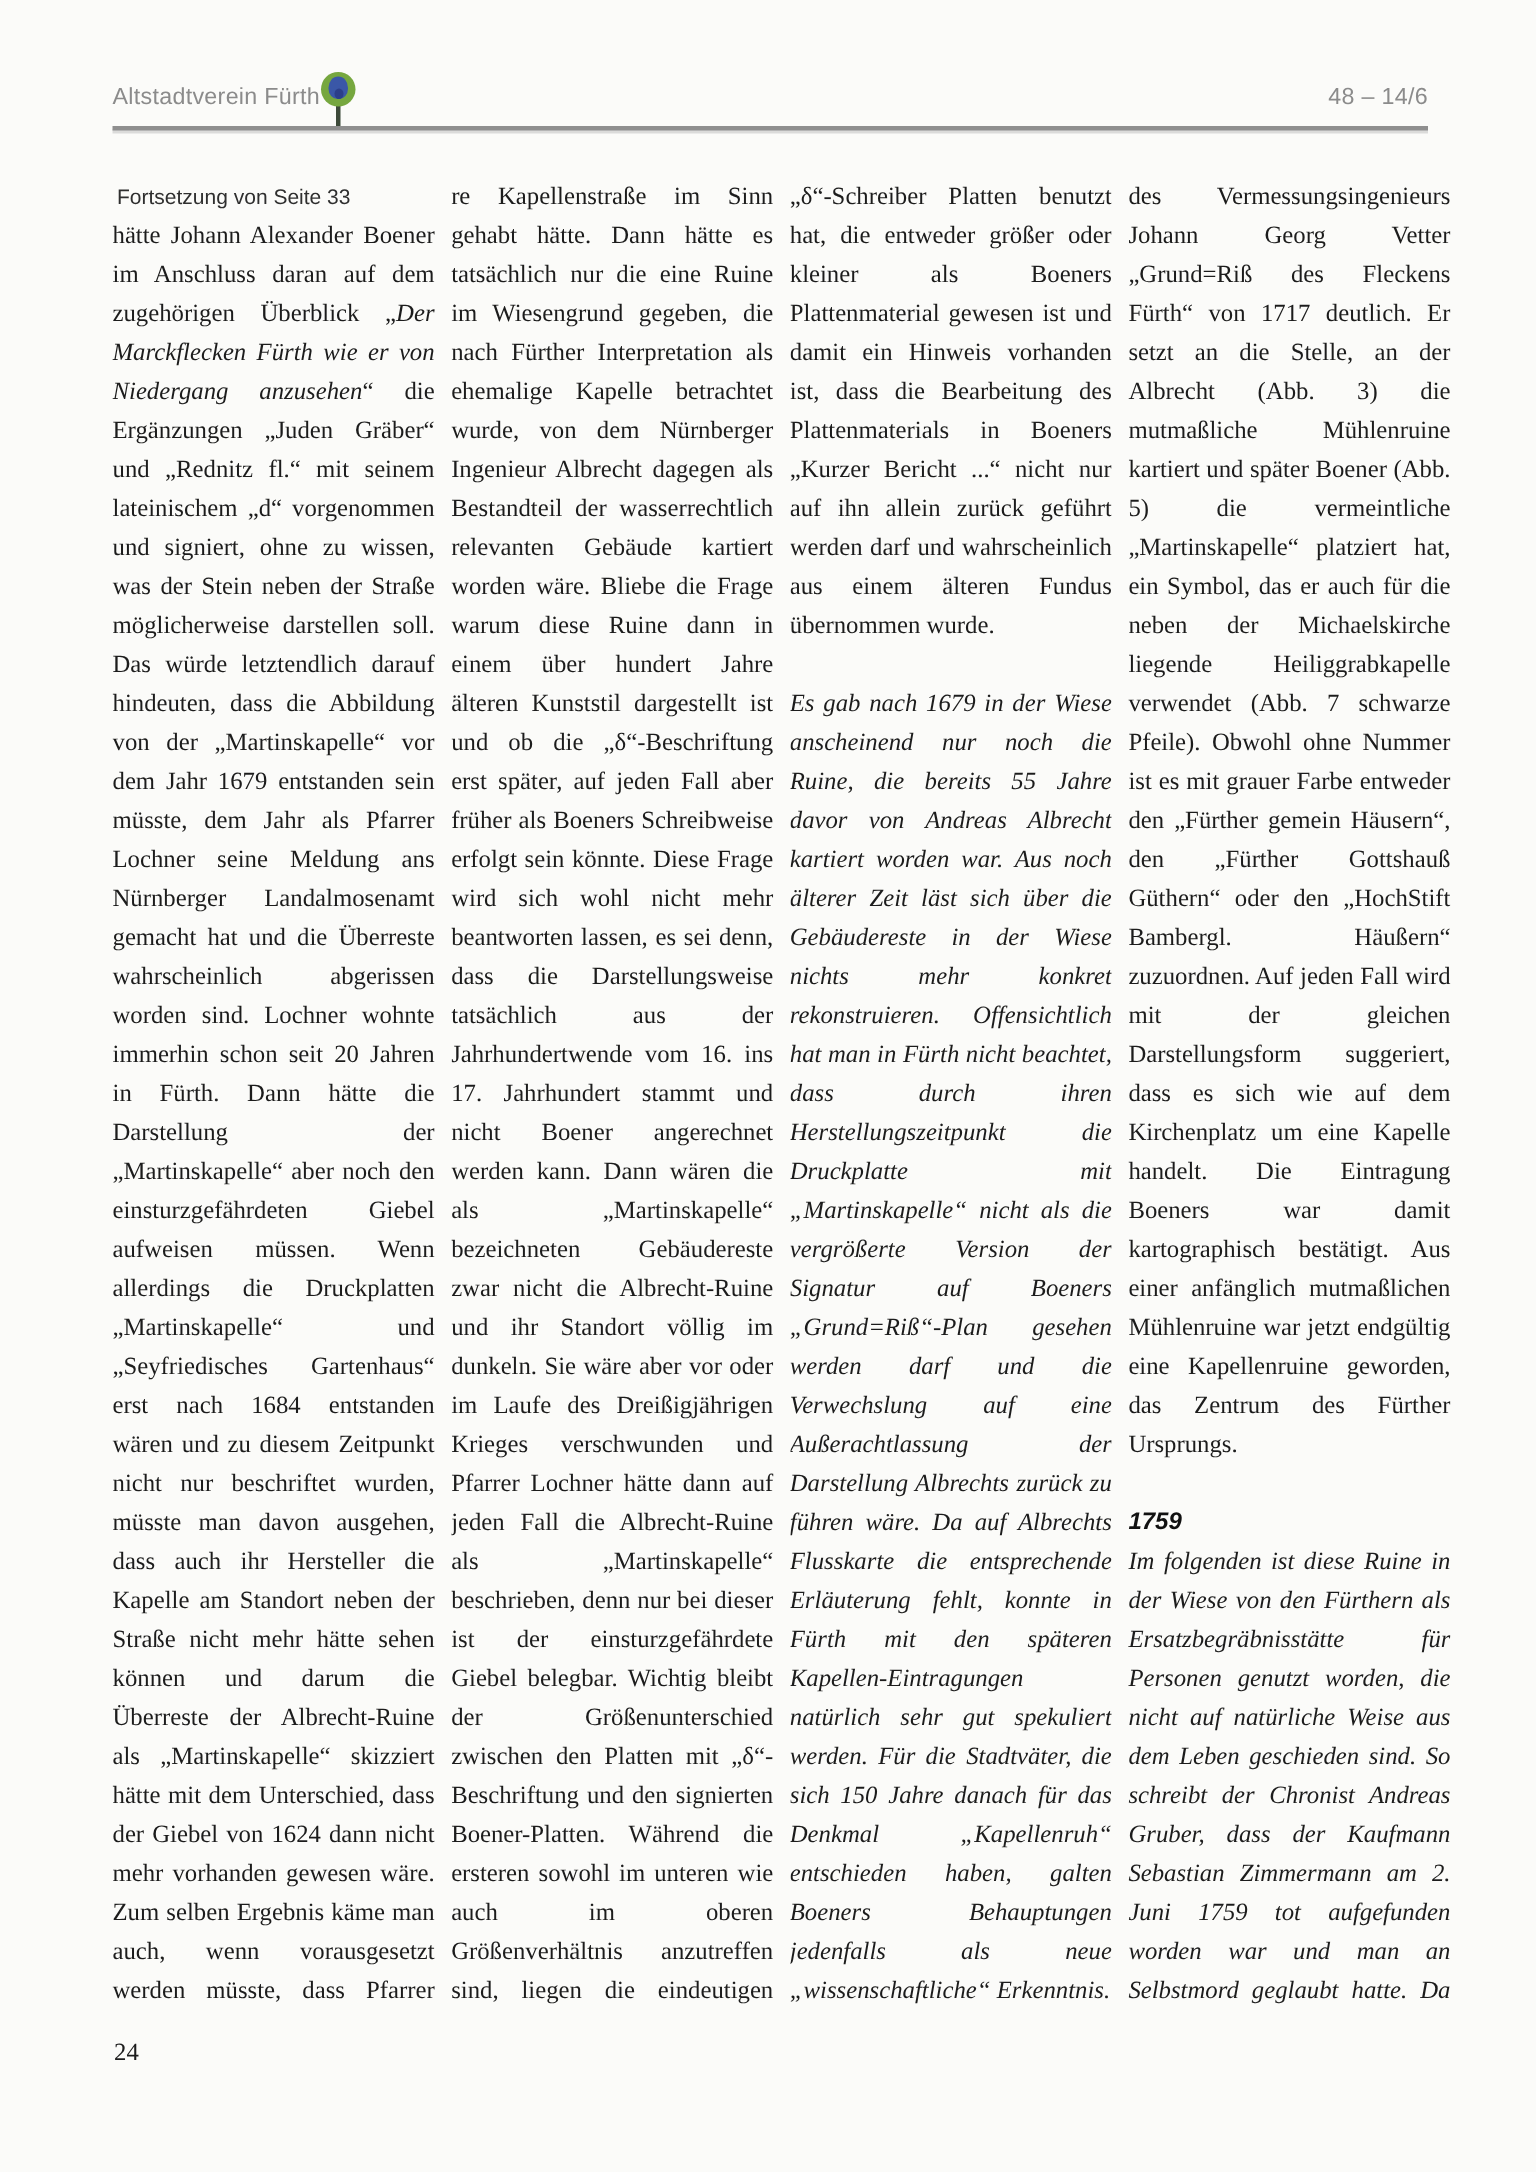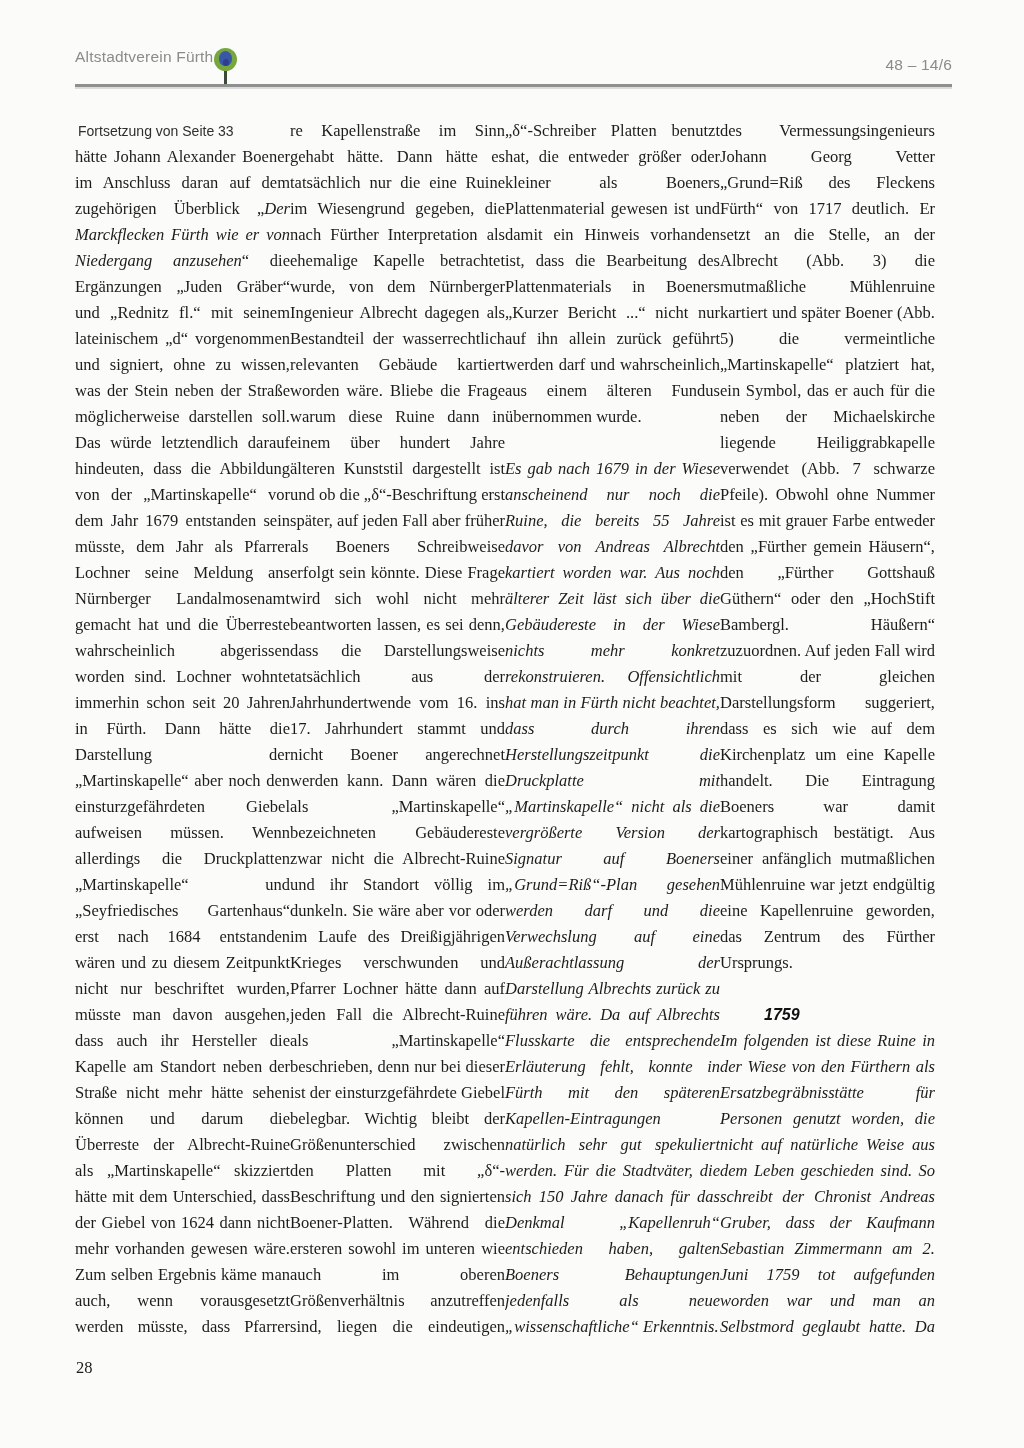--- a/index.html
+++ b/index.html
@@ -11,57 +11,57 @@
   }
   .page { position: relative; width: 1024px; height: 1448px; overflow: hidden; }
 
   
   .page-header {
     position: absolute; left: 75px; right: 72px; top: 48px;
     display: flex; justify-content: space-between; align-items: flex-end;
     font-family: "Liberation Sans", sans-serif;
     font-size: 15.5px; color: #8b8b8b; letter-spacing: 0.2px;
   }
-  .header-left { display: flex; gap: 0; }
+  .header-left { display: flex; align-items: flex-end; gap: 0; }
   .header-rule {
     position: absolute; left: 75px; right: 72px; top: 84px;
     height: 3px; background: #8f8f8f;
     box-shadow: 0 2px 0 rgba(160,160,160,0.35);
   }
   
   .logo { position: relative; width: 24px; height: 40px; display: inline-block; margin-bottom: -14px; }
   .logo-stem { position: absolute; left: 11px; top: 16px; width: 3px; height: 22px; background: #3d4a3a; }
   .logo-head { position: absolute; left: 1px; top: 0; width: 23px; height: 23px; border-radius: 50%; }
   .logo-inner { position: absolute; left: 5px; top: 3px; width: 13px; height: 15px; border-radius: 50% 50% 46% 46%; }
   .logo-dot { position: absolute; left: 9px; top: 11px; width: 6px; height: 7px; border-radius: 50%; }
 
   
   .columns {
     position: absolute; left: 75px; top: 118px; width: 892px;
-    display: flex; 
+    display: flex; gap: 11px;
   }
   .col {
     width: 215px; height: 1228px; overflow: hidden;
     font-size: 16.5px; line-height: 26px; color: #1c1c1c;
     text-align: justify;
     hyphens: auto; -webkit-hyphens: auto;
   }
   .cont-note {
     font-family: "Liberation Sans", sans-serif;
     font-size: 14px; line-height: 26px; color: #2f2f2f;
     text-align: left; padding-left: 3px;
   }
   .para { margin: 0; }
   .block + .block { margin-top: 26px; font-style: italic; }
   .cont-note + .block { margin-top: 0; }
   .subhead + .block { margin-top: 0; }
   .subhead {
     font-family: "Liberation Sans", sans-serif;
     font-weight: bold; font-size: 16px; line-height: 26px;
-    text-align: left; color: #111; margin-left: 44px;
+    text-align: left; color: #111;
   }
   .em { font-style: italic; }
   .strong { font-weight: normal; }
 
   
   .page-footer {
     position: absolute; left: 76px; top: 1358px;
     font-size: 16.5px; color: #1c1c1c;
   }
 </style>
@@ -98,16 +98,16 @@
         <p class="para block"><span>Es gab nach 1679 in der Wiese anscheinend nur noch die Ruine, die bereits 55 Jahre davor von Andreas Albrecht kartiert worden war. Aus noch älterer Zeit läst sich über die Gebäudereste in der Wiese nichts mehr konkret rekonstruieren. Offensichtlich hat man in Fürth nicht beachtet, dass durch ihren Herstellungszeitpunkt die Druckplatte mit „Martinskapelle“ nicht als die vergrößerte Version der Signatur auf Boeners „Grund=Riß“-Plan gesehen werden darf und die Verwechslung auf eine Außerachtlassung der Darstellung Albrechts zurück zu führen wäre. Da auf Albrechts Flusskarte die entsprechende Erläuterung fehlt, konnte in Fürth mit den späteren Kapellen-Eintragungen natürlich sehr gut spekuliert werden. Für die Stadtväter, die sich 150 Jahre danach für das Denkmal „Kapellenruh“ entschieden haben, galten Boeners Behauptungen jedenfalls als neue „wissenschaftliche“ Erkenntnis.</span></p>
       </div>
     <div class="col">
         <p class="para block"><span>des Vermessungsingenieurs Johann Georg Vetter „Grund=Riß des Fleckens Fürth“ von 1717 deutlich. Er setzt an die Stelle, an der Albrecht </span><span class="strong">(Abb. 3)</span><span> die mutmaßliche Mühlenruine kartiert und später Boener </span><span class="strong">(Abb. 5)</span><span> die vermeintliche „Martinskapelle“ platziert hat, ein Symbol, das er auch für die neben der Michaelskirche liegende Heiliggrabkapelle verwendet </span><span class="strong">(Abb. 7 schwarze Pfeile)</span><span>. Obwohl ohne Nummer ist es mit grauer Farbe entweder den „Fürther gemein Häusern“, den „Fürther Gottshauß Güthern“ oder den „HochStift Bambergl. Häußern“ zuzuordnen. Auf jeden Fall wird mit der gleichen Darstellungsform suggeriert, dass es sich wie auf dem Kirchenplatz um eine Kapelle handelt. Die Eintragung Boeners war damit kartographisch bestätigt. Aus einer anfänglich mutmaßlichen Mühlenruine war jetzt endgültig eine Kapellenruine geworden, das Zentrum des Fürther Ursprungs.</span></p>
         <div class="subhead block">1759</div>
         <p class="para block"><span>Im folgenden ist diese Ruine in der Wiese von den Fürthern als Ersatzbegräbnisstätte für Personen genutzt worden, die nicht auf natürliche Weise aus dem Leben geschieden sind. So schreibt der Chronist Andreas Gruber, dass der Kaufmann Sebastian Zimmermann am 2. Juni 1759 tot aufgefunden worden war und man an Selbstmord geglaubt hatte. Da er ein frommer und gottesfürchtiger Mann gewesen sei, sollte er nach Hochfürstlichen</span></p>
       </div>
   </main>
 
   <footer class="page-footer">
-    <span>28</span>
+    <span>24</span>
   </footer>
 
 </div>
 
 </body></html>

